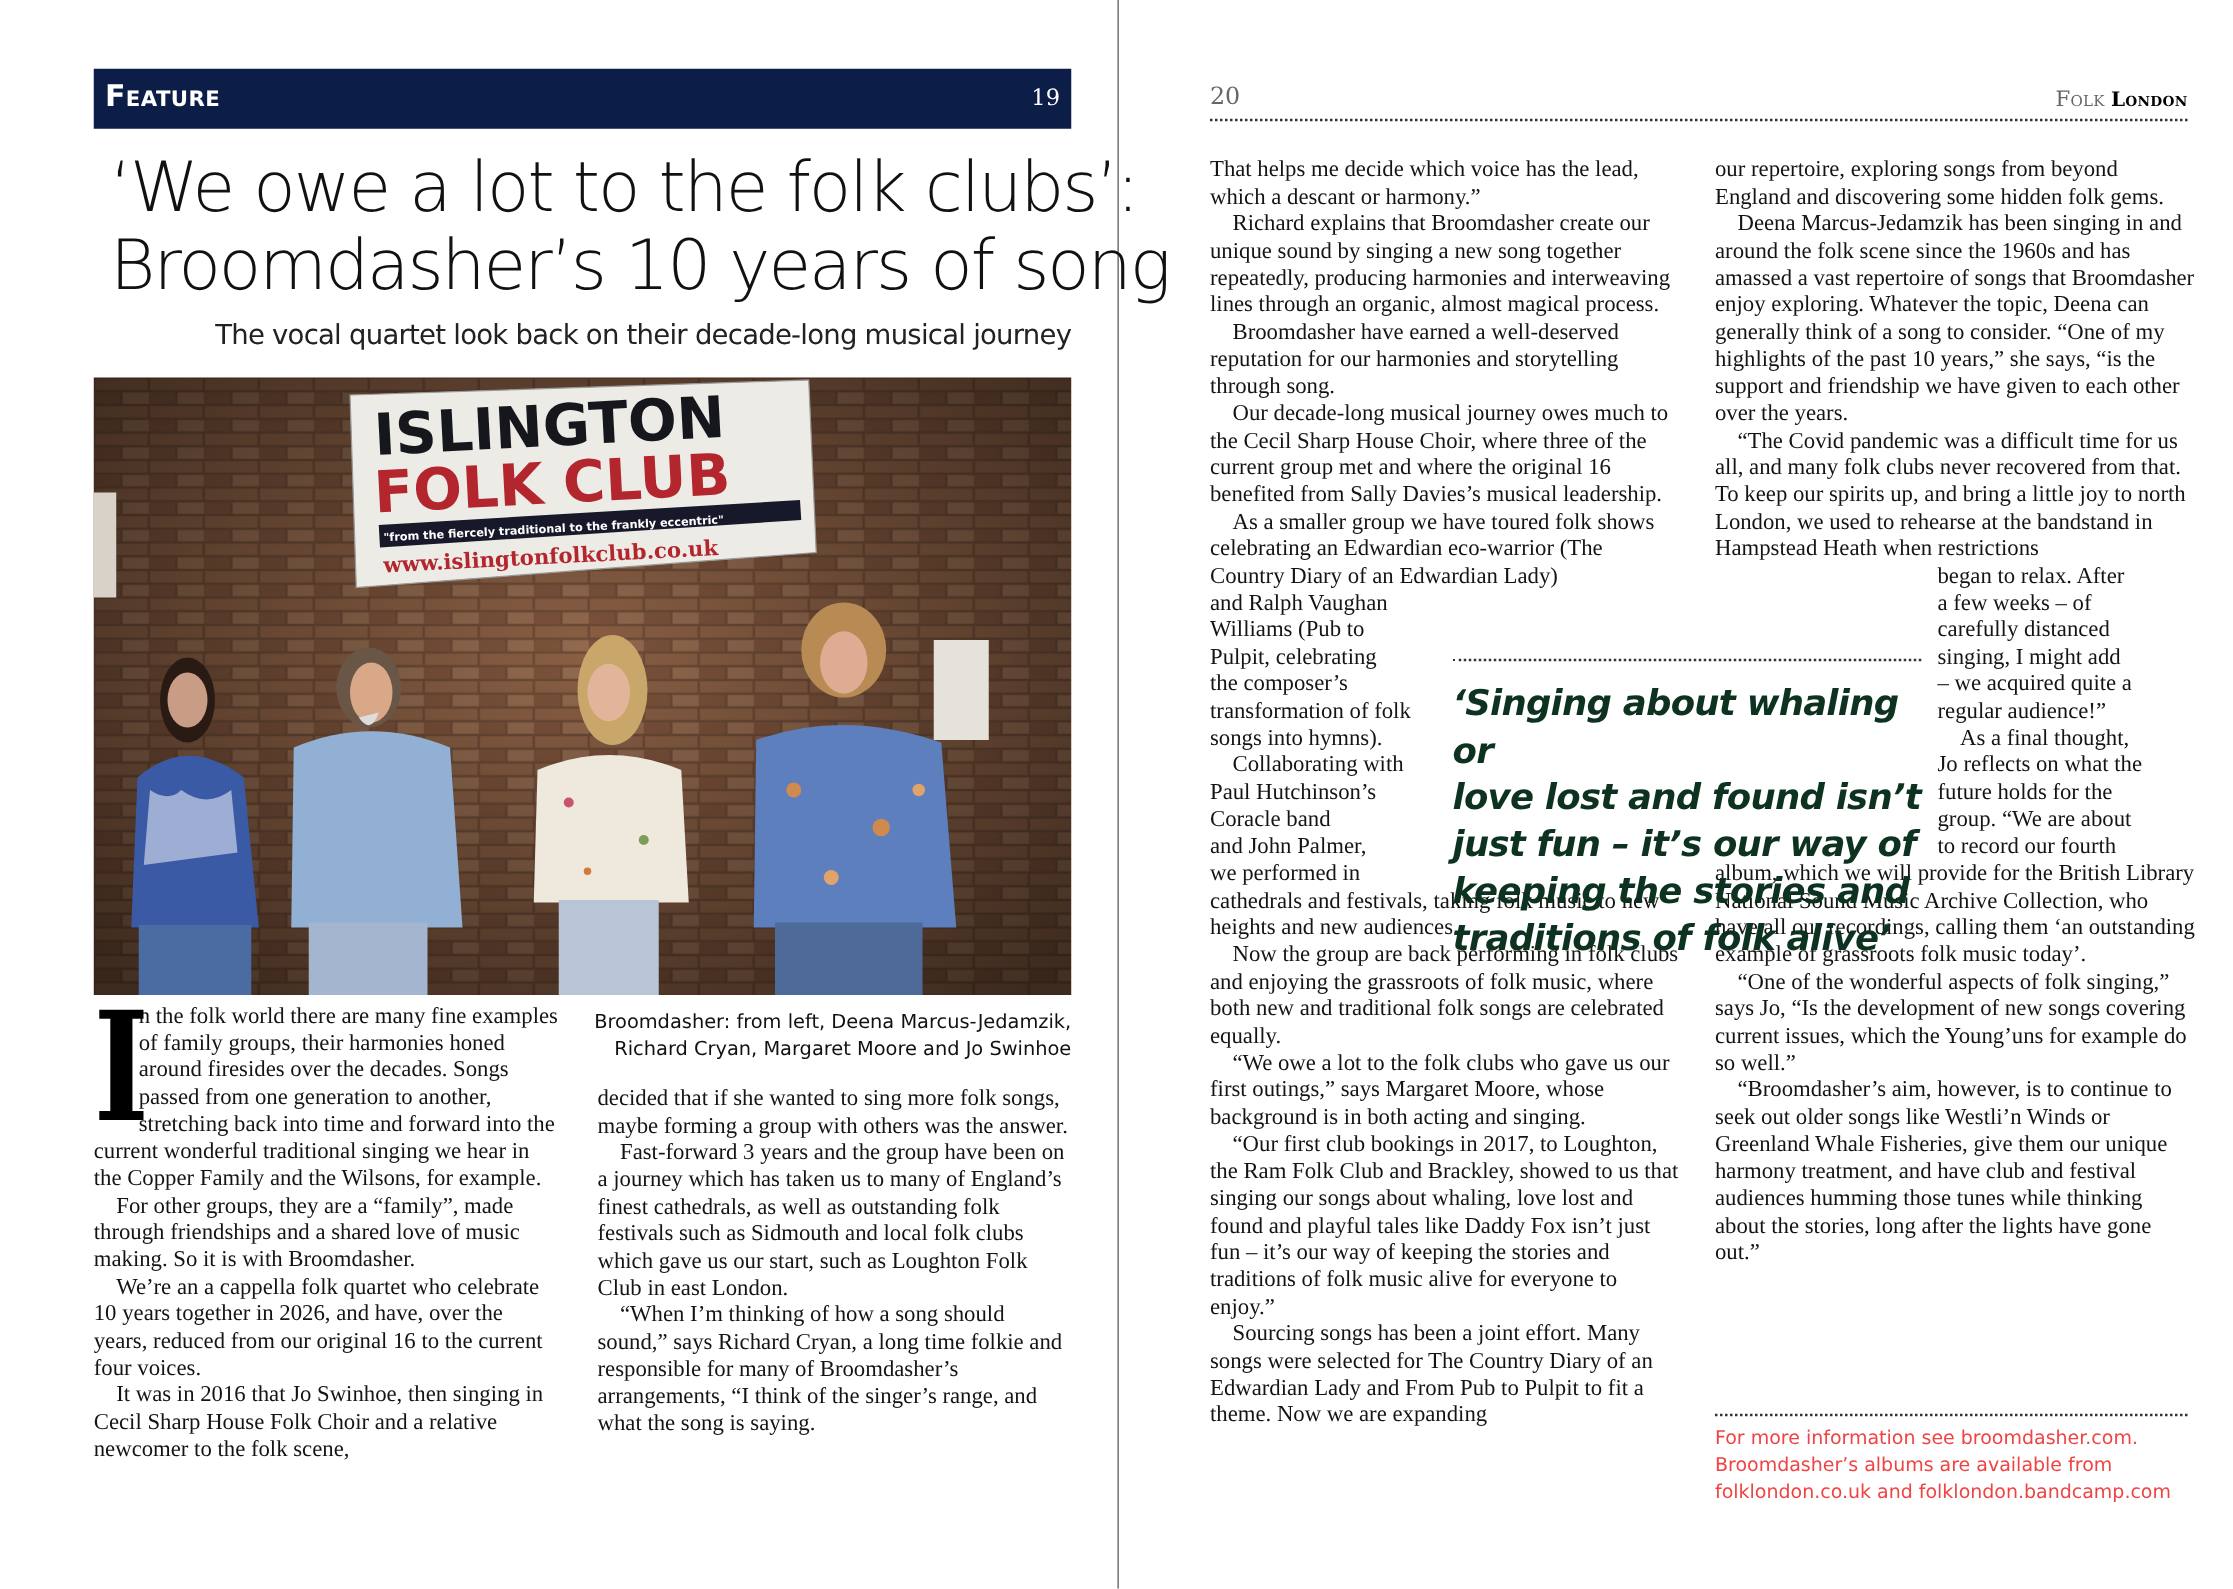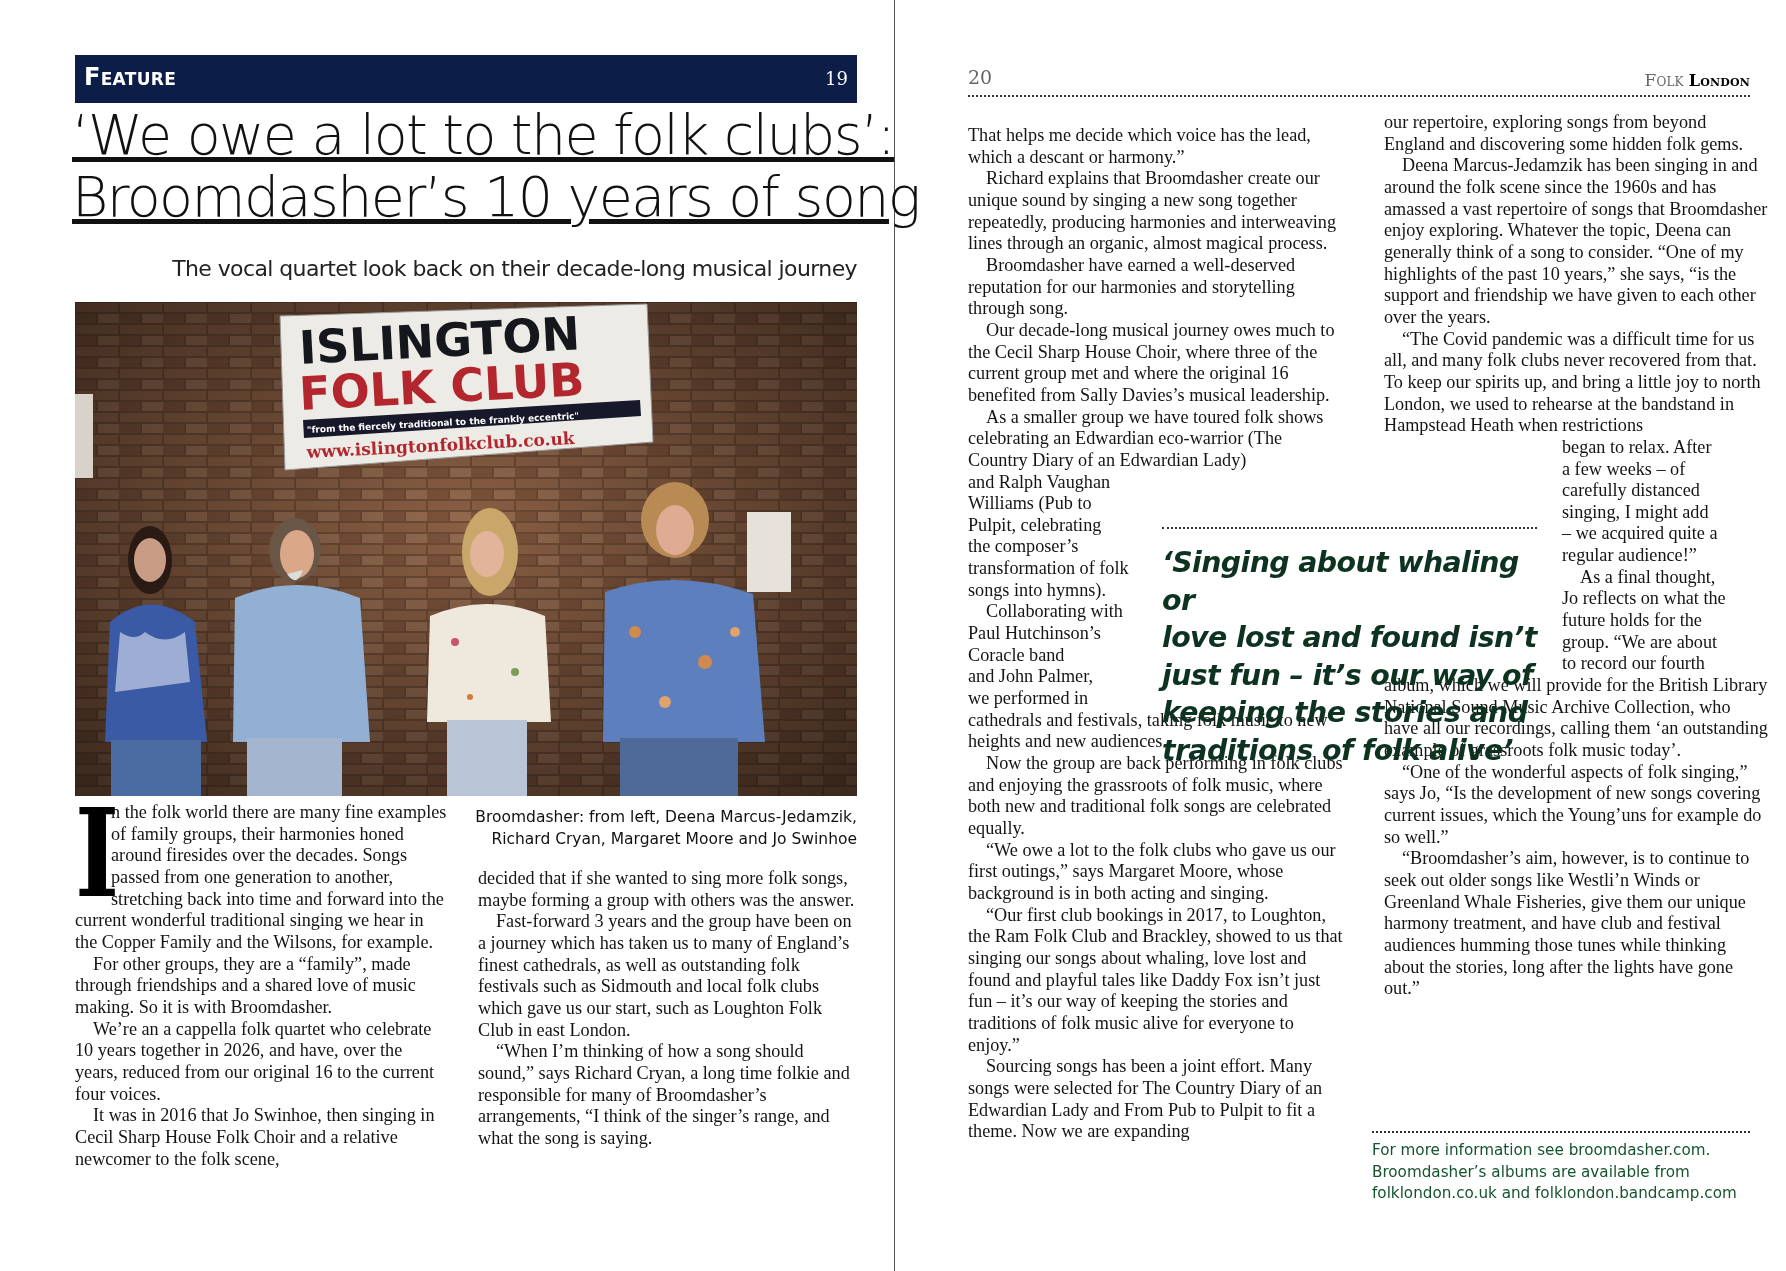--- a/index.html
+++ b/index.html
@@ -28,39 +28,39 @@
   .dropcap-wrap { position:relative; }
   #drop-cap { float:left; font-family:"DejaVu Serif", serif; font-weight:bold; font-size:121px; line-height:100px; height:104px; margin:2px 8px 0 0; color:#000; transform:scaleX(0.78); transform-origin:left top; width:28px; }
 
   #page-num-right { left:968px; top:66px; font-family:"DejaVu Serif", serif; font-size:19px; color:#666; font-weight:300; }
   #masthead { right:calc(1786px - 1750px); top:70px; font-family:"DejaVu Serif", serif; font-size:15px; letter-spacing:0.2px; }
   #masthead .folk { color:#666; font-variant:small-caps; font-size:17px; }
   #masthead .london { color:#000; font-weight:bold; font-variant:small-caps; font-size:16px; }
   #right-rule { left:968px; top:95px; width:782px; height:0; border-top:2px dotted #333; }
 
   #right-colA { left:968px; top:125px; width:375px; }
-  #right-colB { left:1372px; top:112px; width:385px;margin-left:12px; }
+  #right-colB { left:1372px; top:125px; width:385px; }
 
   #pq-rule { left:1162px; top:527px; width:375px; border-top:2px dotted #333; }
   #pull-quote { left:1162px; top:544px; width:390px; font-family:"DejaVu Sans", sans-serif; font-weight:bold; font-style:italic; font-size:28.4px; line-height:37.6px; color:#0d3320; letter-spacing:-0.6px; }
 
   .narrow-A p, .narrow-B p { margin:0; }
   #footer-rule { left:1372px; top:1131px; width:378px; border-top:2px dotted #333; }
-  #footer-note { left:1372px; top:1140px; width:385px; font-family:"DejaVu Sans", sans-serif; font-size:15.2px; line-height:21.5px; color:#14532d; }
+  #footer-note { left:1372px; top:1140px; width:385px; font-family:"DejaVu Sans", sans-serif; font-size:15.2px; line-height:21.5px; color:#ef4444; }
 </style>
 </head>
 <body>
 
 <div id="spine" class="abs"></div>
 
 <div id="feature-bar" class="abs"></div>
 <div id="feature-label" class="abs">Feature</div>
 <div id="page-num-left" class="abs">19</div>
 
-<h1 id="headline" class="abs" style="margin:0;text-decoration:underline;">
+<h1 id="headline" class="abs" style="margin:16px;">
   <span>‘We owe a lot to the folk clubs’:</span>
   <span>Broomdasher’s 10 years of song</span>
 </h1>
 <div id="standfirst" class="abs">The vocal quartet look back on their decade-long musical journey</div>
 
 <div id="photo" class="abs">
   <svg width="782" height="494" viewBox="0 0 782 494" xmlns="http://www.w3.org/2000/svg">
     <defs>
       <pattern id="bricks" width="44" height="22" patternUnits="userSpaceOnUse">
         <rect width="44" height="22" fill="#6e4b36"></rect>

